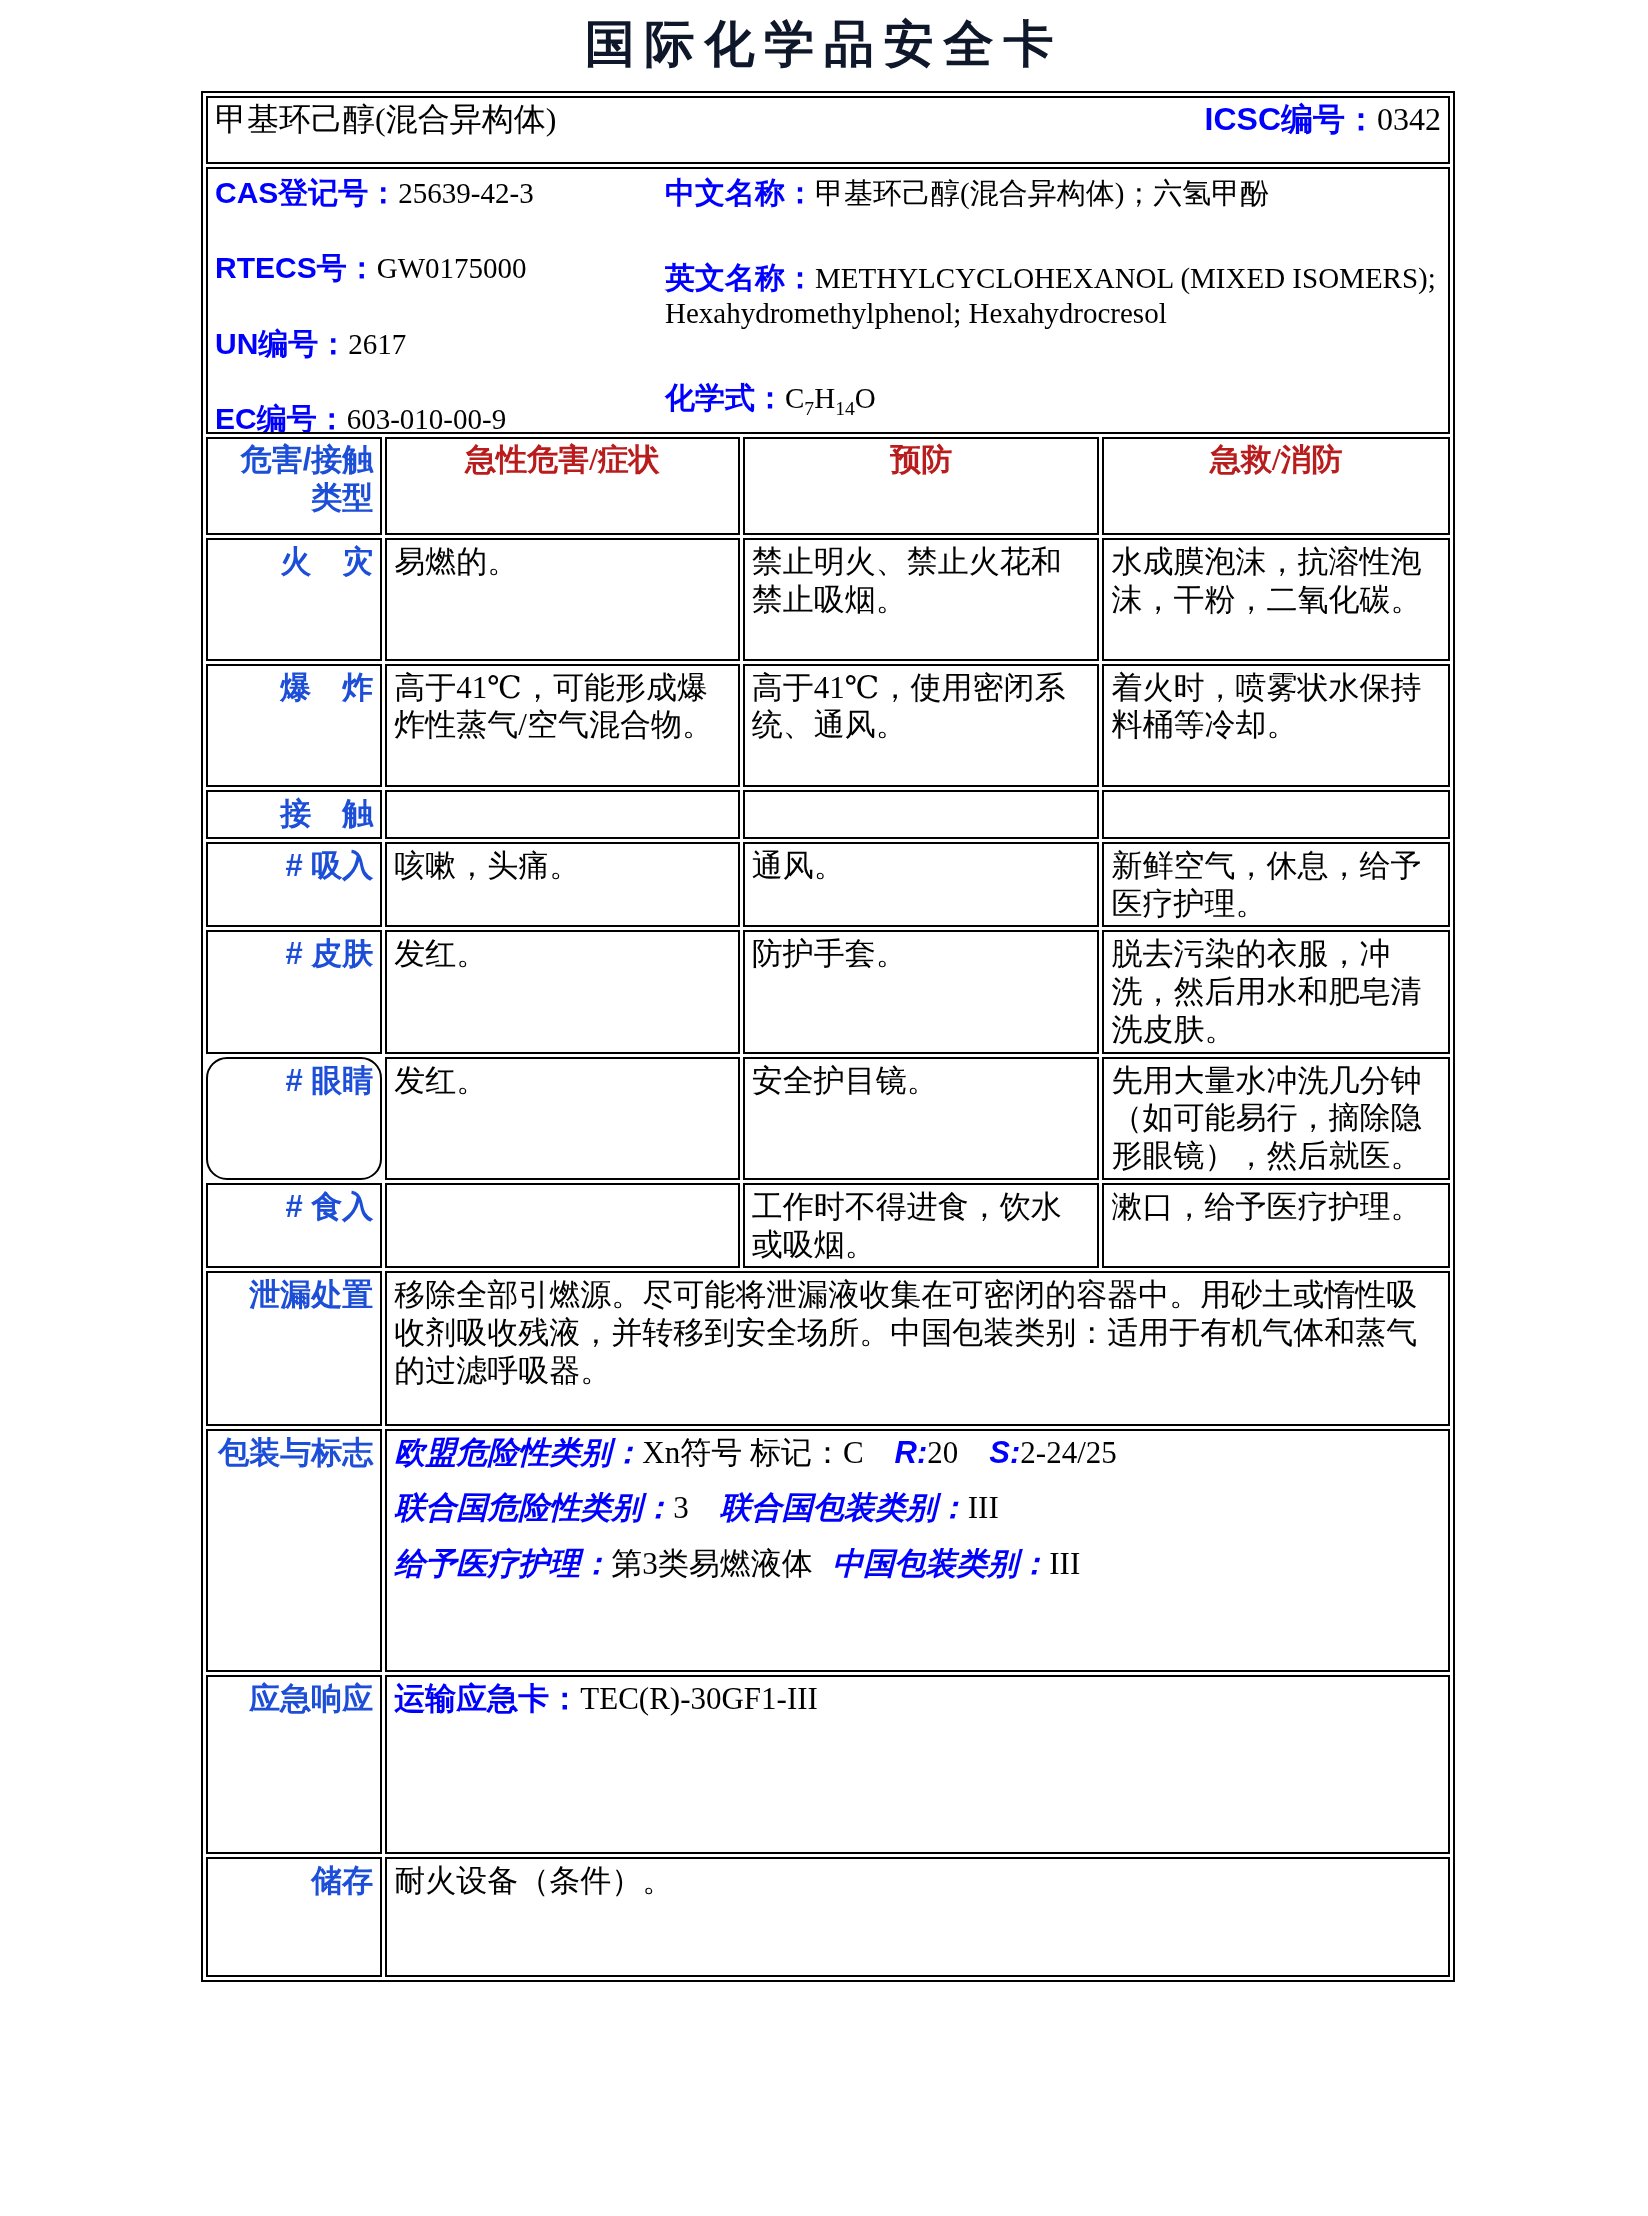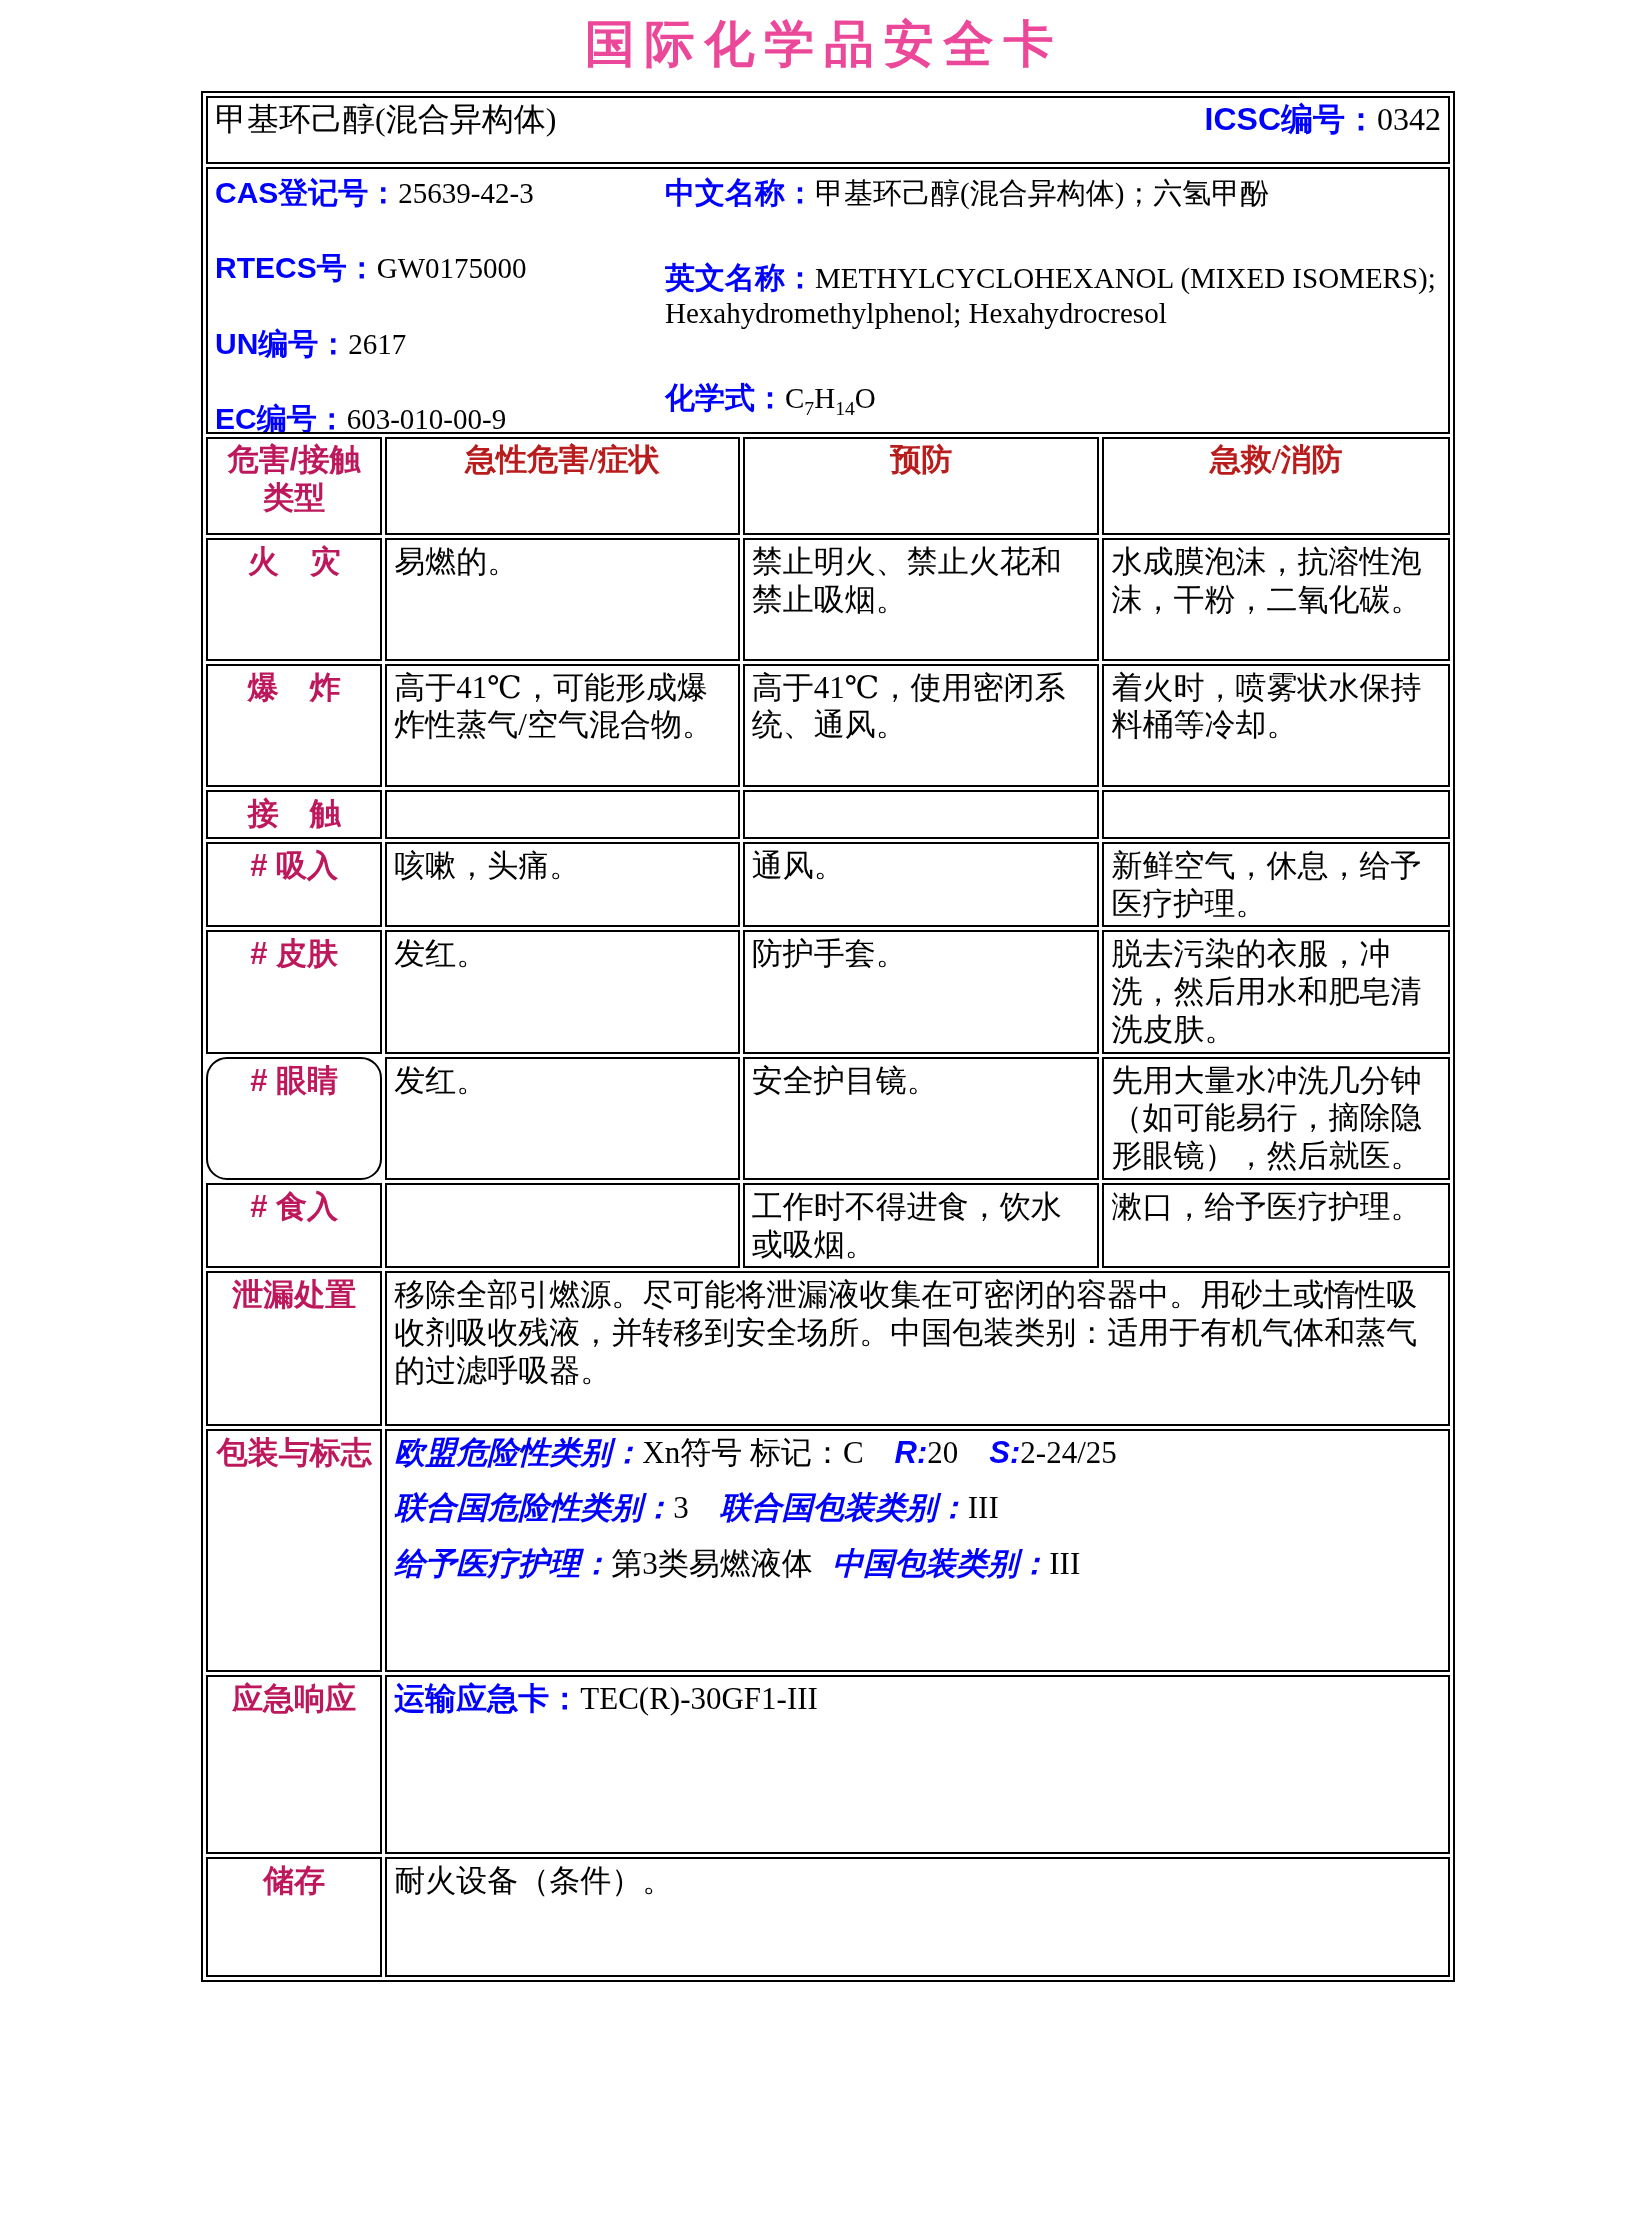--- a/index.html
+++ b/index.html
@@ -5,21 +5,21 @@
   html,body{margin:0;padding:0;background:#ffffff;}
   body{
     width:1648px;height:2216px;position:relative;
     font-family:"Liberation Serif","DejaVu Serif",serif;
     color:#000;
   }
   .title{
     margin:11px 0 12.5px 0;
     width:1648px;
     text-align:center;
-    color:#ec4899;
+    color:#0f172a;
     font-family:"Liberation Sans","DejaVu Sans",sans-serif;
     font-weight:bold;
     font-size:50px;
     letter-spacing:9.8px;
   }
   table.card{
     margin-left:201px;
     width:1254px;
     table-layout:fixed;
     border:2.8px solid #000;
@@ -52,22 +52,22 @@
   .info-wrap{display:flex;width:100%;height:251px;}
   .info-left{width:450px;display:flex;flex-direction:column;justify-content:space-between;padding:2.8px 0;gap:39px;}
   .info-left .id-line{white-space:nowrap;font-size:29px;}
   .info-left .id-line .lbl{font-size:30px;}
   .info-right{flex:1;display:flex;flex-direction:column;justify-content:space-between;padding:2.8px 0;}
   .info-right .lbl{font-size:30px;}
   .info-right div{font-size:29px;}
   sub{font-size:68%;}
   
   td.label-cell{
-    text-align:center;vertical-align:middle;
-    color:#be185d;
+    text-align:right;vertical-align:middle;
+    color:#1d4ed8;
     font-family:"Liberation Sans","DejaVu Sans",sans-serif;
     font-weight:bold;font-size:31px;line-height:1.25;margin-left:14px;
   }
   td.col-head{
     text-align:center;vertical-align:middle;
     color:#b91c1c;
     font-family:Liberation Serif, serif;
     font-weight:bold;font-size:31px;
   }
   .two-line span{display:block;}

